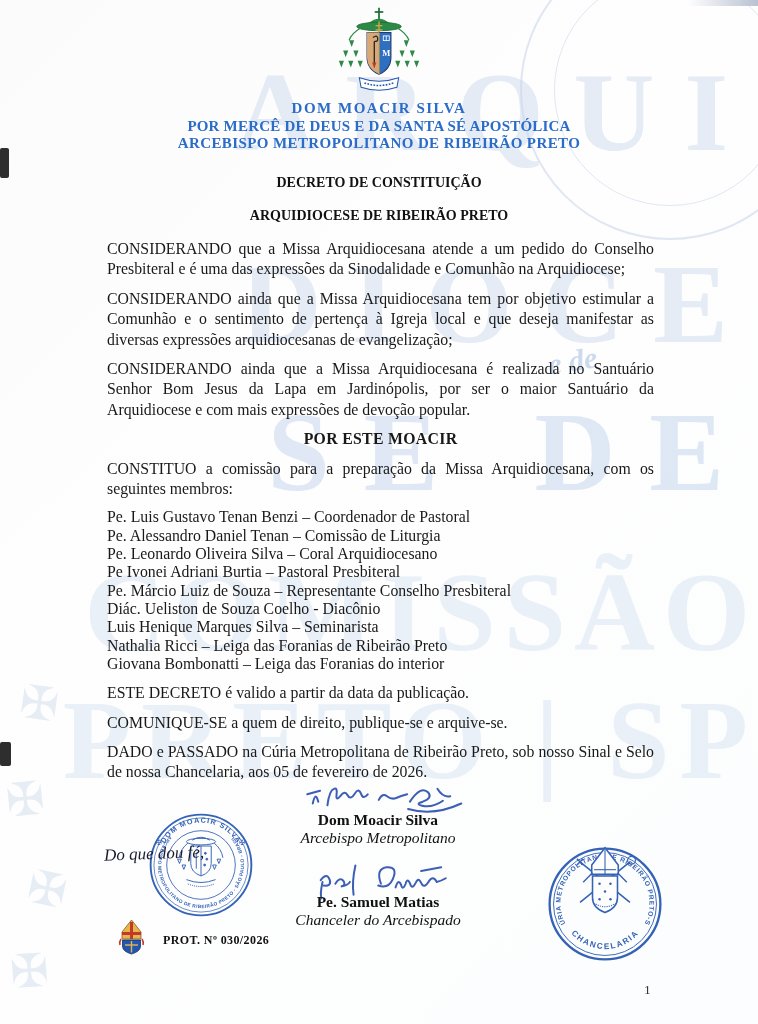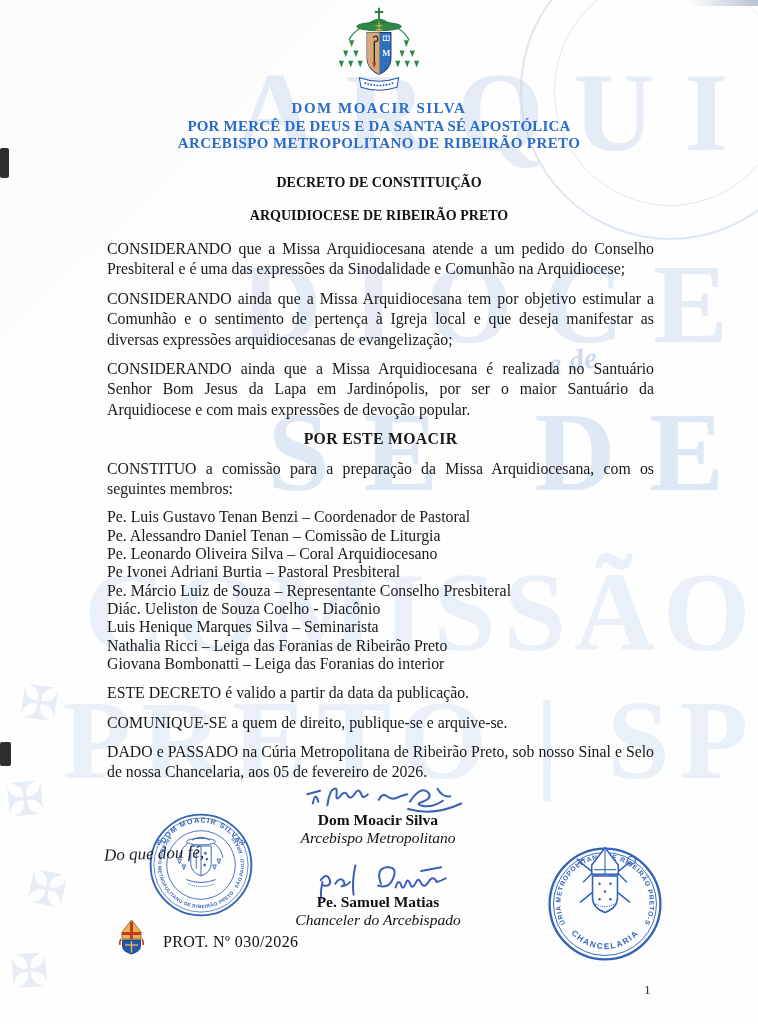--- a/index.html
+++ b/index.html
@@ -77,21 +77,21 @@
   .n1{top:811px;} .r1{top:829px;} .n2{top:893px;} .r2{top:911px;}
   .attest { position:absolute; left:104px; top:844px; z-index:5;
             font-style:italic; font-size:17px; color:#1c1c30; transform:rotate(-2deg);}
   
   .seal { position:absolute; z-index:1; opacity:.92; }
   .seal-left  { left:128px; top:792px; width:146px; height:146px; }
   .seal-right { left:527px; top:826px; width:156px; height:156px; }
   
   .mini-crest { position:absolute; left:118px; top:919px; width:27px; height:36px; z-index:3;}
   .prot { position:absolute; left:163px; top:933px; z-index:3;
-          font-weight:normal; font-size:16px; letter-spacing:.4px; color:#111;}
+          font-weight:bold; font-size:12px; letter-spacing:.4px; color:#111;}
   .pageno { position:absolute; left:644px; top:982px; z-index:3;
             font-size:13.5px; color:#333; }
 </style>
 </head>
 <body>
 
 <div class="page">
 
   <div class="wm-line wm-1">ARQUI</div>
   <div class="wm-line wm-2">DIOCE</div>

